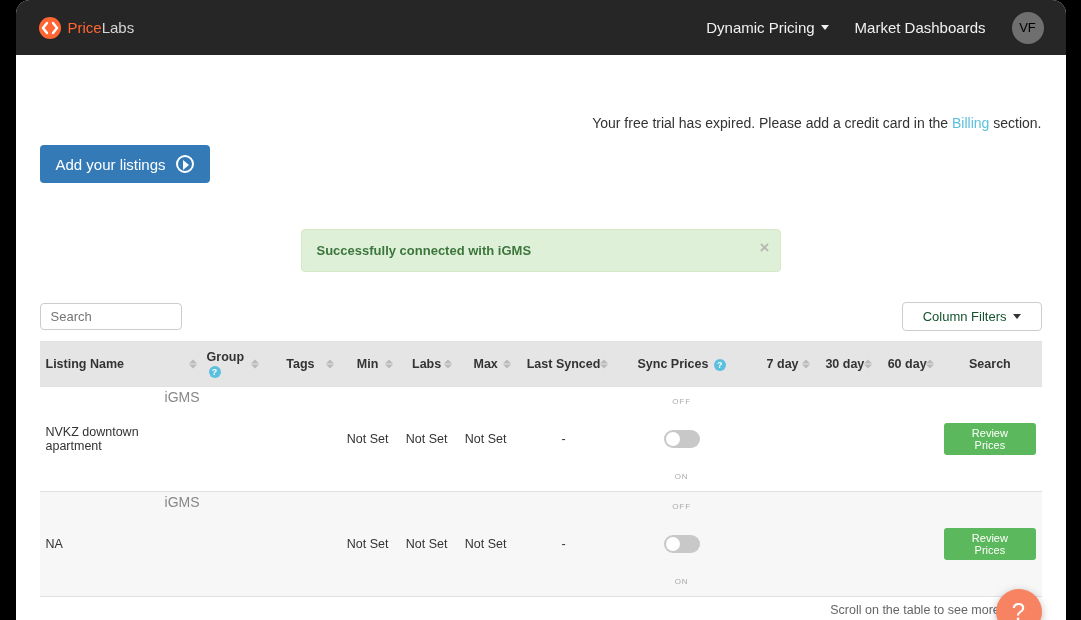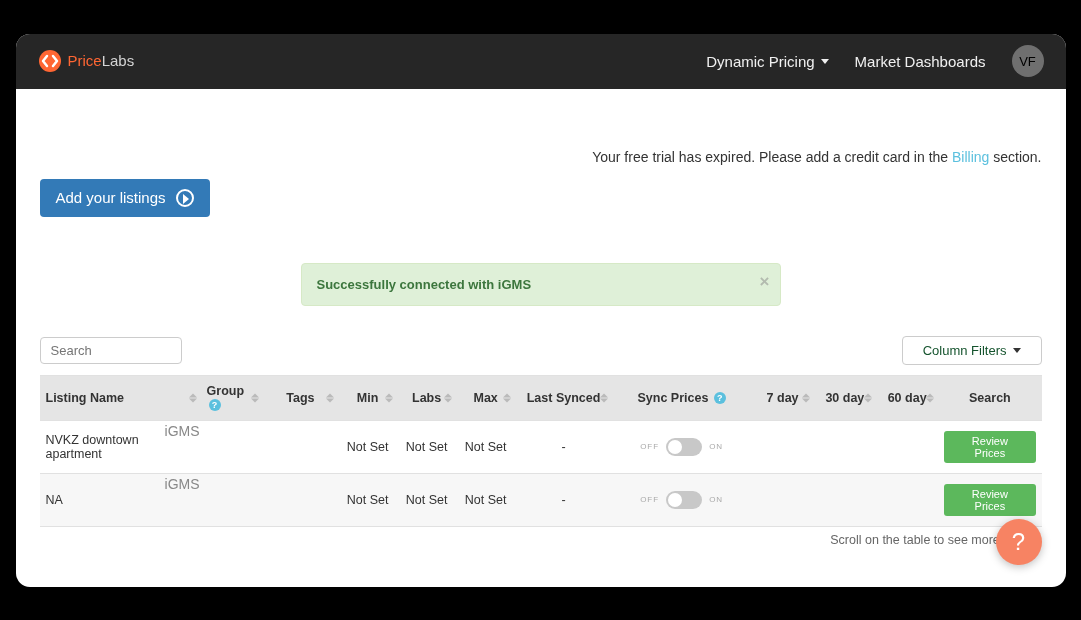--- a/index.html
+++ b/index.html
@@ -83,21 +83,21 @@
   .col-min, .col-base, .col-max { width:55px; text-align:center; }
   .col-last { width:90px; text-align:center; }
   .col-sync { width:130px; text-align:center; }
   .col-7, .col-30, .col-60 { width:58px; text-align:center; }
   .col-review { width:95px; text-align:center; }
   .help-icon {
     display:inline-block; width:12px; height:12px; border-radius:50%;
     background:#5bc0de; color:#fff; font-size:9px; line-height:12px;
     text-align:center; margin-left:2px; vertical-align:middle;
   }
-  .toggle-wrap { display:flex; align-items:center; justify-content:center; gap:7px; }
+  .toggle-wrap { display:flex; align-items:center; justify-content:center; gap:24px;flex-direction:column; }
   .toggle-wrap .lbl { font-size:8px; letter-spacing:1px; color:#aaa; }
   .toggle { width:36px; height:18px; background:#c8c8c8; border-radius:18px; position:relative; cursor:pointer; }
   .toggle::after { content:""; position:absolute; left:2px; top:2px; width:14px; height:14px; border-radius:50%; background:#fff; }
   .review-btn {
     background:#5cb85c; color:#fff; border:none; border-radius:3px;
     padding:4px 24px; font-size:11px; cursor:pointer;
   }
   .scroll-hint { text-align:right; color:#666; font-size:12.5px; margin-top:6px; }
 
   .help-fab {

